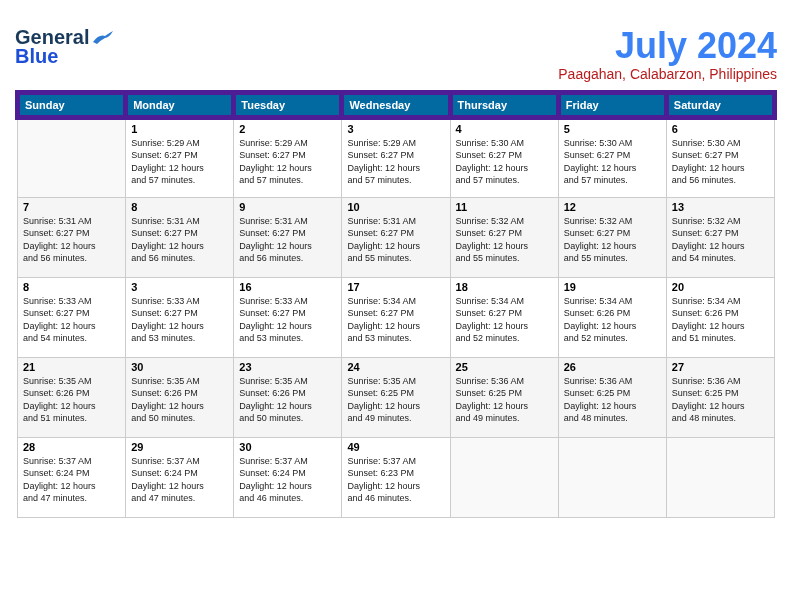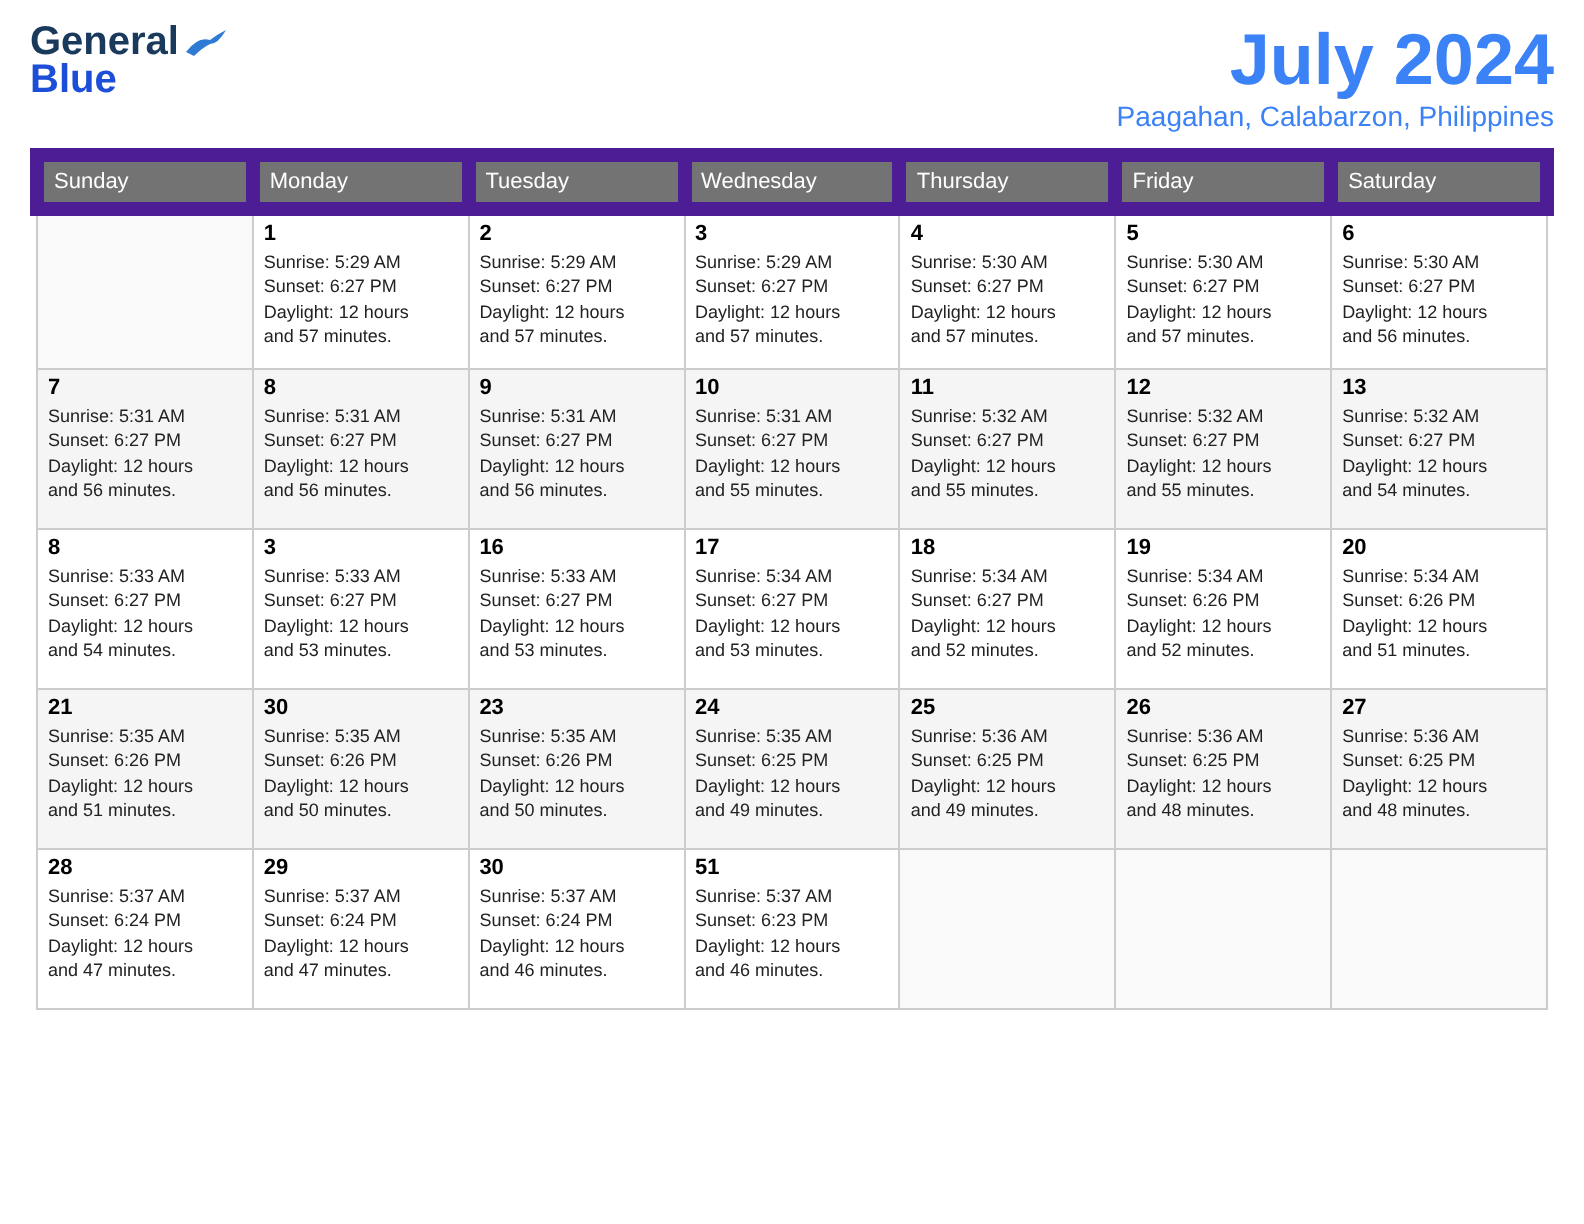--- a/index.html
+++ b/index.html
@@ -6,21 +6,21 @@
     body {
       width: 792px;
       height: 612px;
       font-family: Arial, sans-serif;
       background: #fff;
       overflow: hidden;
     }
     .page {
       width: 792px;
       height: 612px;
-      padding: 10px 15px;
+      padding: 26px 15px;
     }
     .header {
       display: flex;
       justify-content: space-between;
       align-items: flex-start;
       margin-bottom: 8px;
     }
     .logo {
       display: flex;
       flex-direction: column;
@@ -30,35 +30,35 @@
       text-align: right;
     }
     .month-title {
       font-size: 36px;
       font-weight: bold;
       color: #3b82f6;
       line-height: 1.1;
     }
     .location-title {
       font-size: 14px;
-      color: #3b82f6;
+      color: #b91c1c;
     }
     table {
       width: 100%;
       border-collapse: collapse;
       table-layout: fixed;
     }
     th {
-      background-color: #737373;
+      background-color: #0369a1;
       color: white;
       font-size: 11px;
-      font-weight: normal;
+      font-weight: bold;
       padding: 4px 5px;
       text-align: left;
-      border: 7px solid #4c1d95;
+      border: 5px solid #4c1d95;
     }
     td {
       border: 1px solid #ccc;
       vertical-align: top;
       padding: 3px 5px;
       font-size: 9.5px;
       height: 80px;
       background: #fff;
     }
     tr:nth-child(even) td {
@@ -326,21 +326,21 @@
 and 47 minutes.</div>
           </td>
           <td>
             <span class="day-num">30</span>
             <div class="cell-text" style="white-space: pre-line;">Sunrise: 5:37 AM
 Sunset: 6:24 PM
 Daylight: 12 hours
 and 46 minutes.</div>
           </td>
           <td>
-            <span class="day-num">51</span>
+            <span class="day-num">49</span>
             <div class="cell-text" style="white-space: pre-line;">Sunrise: 5:37 AM
 Sunset: 6:23 PM
 Daylight: 12 hours
 and 46 minutes.</div>
           </td>
           <td class="empty-cell"></td>
           <td class="empty-cell"></td>
           <td class="empty-cell"></td>
         </tr>
       </tbody>

